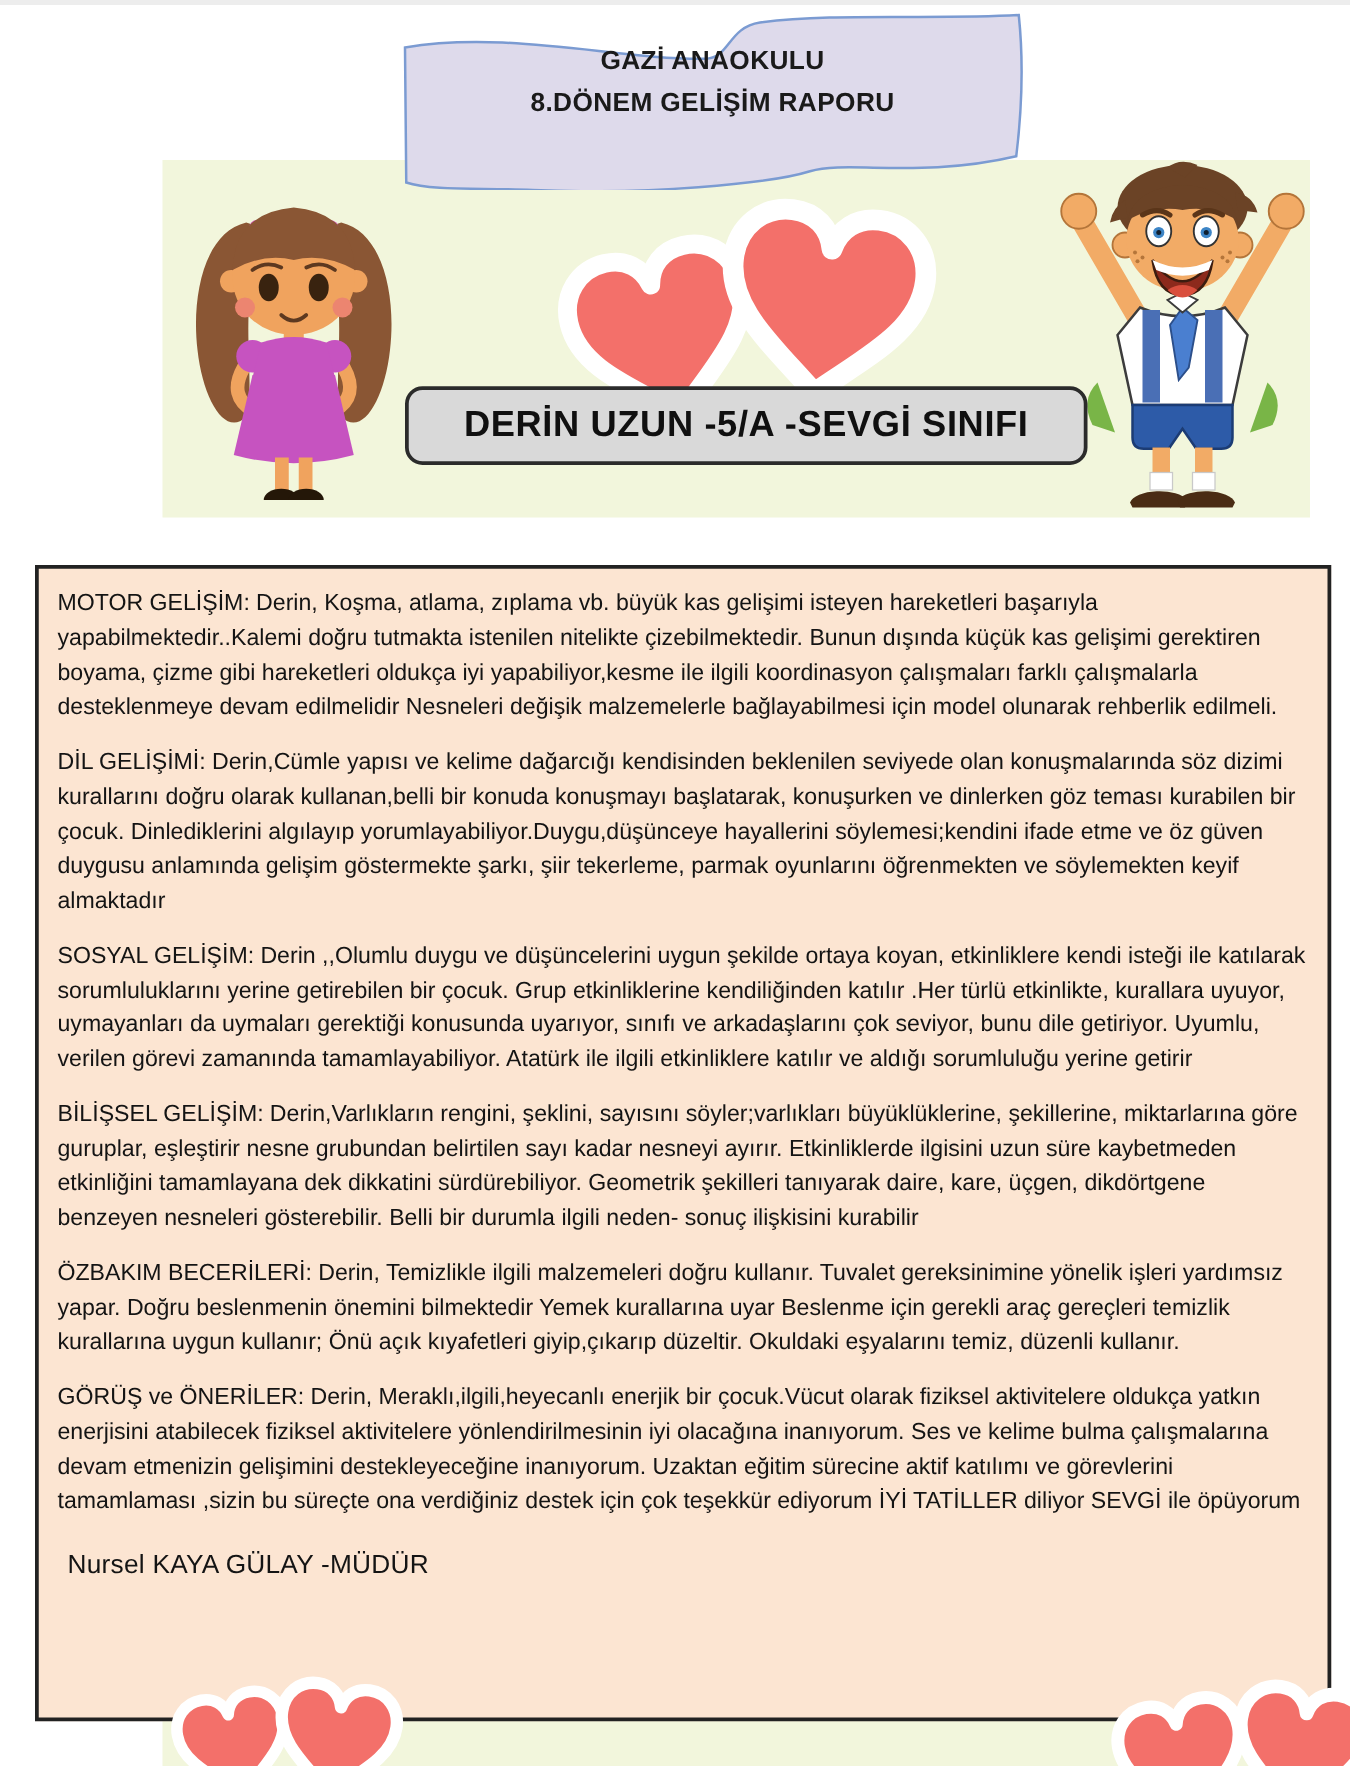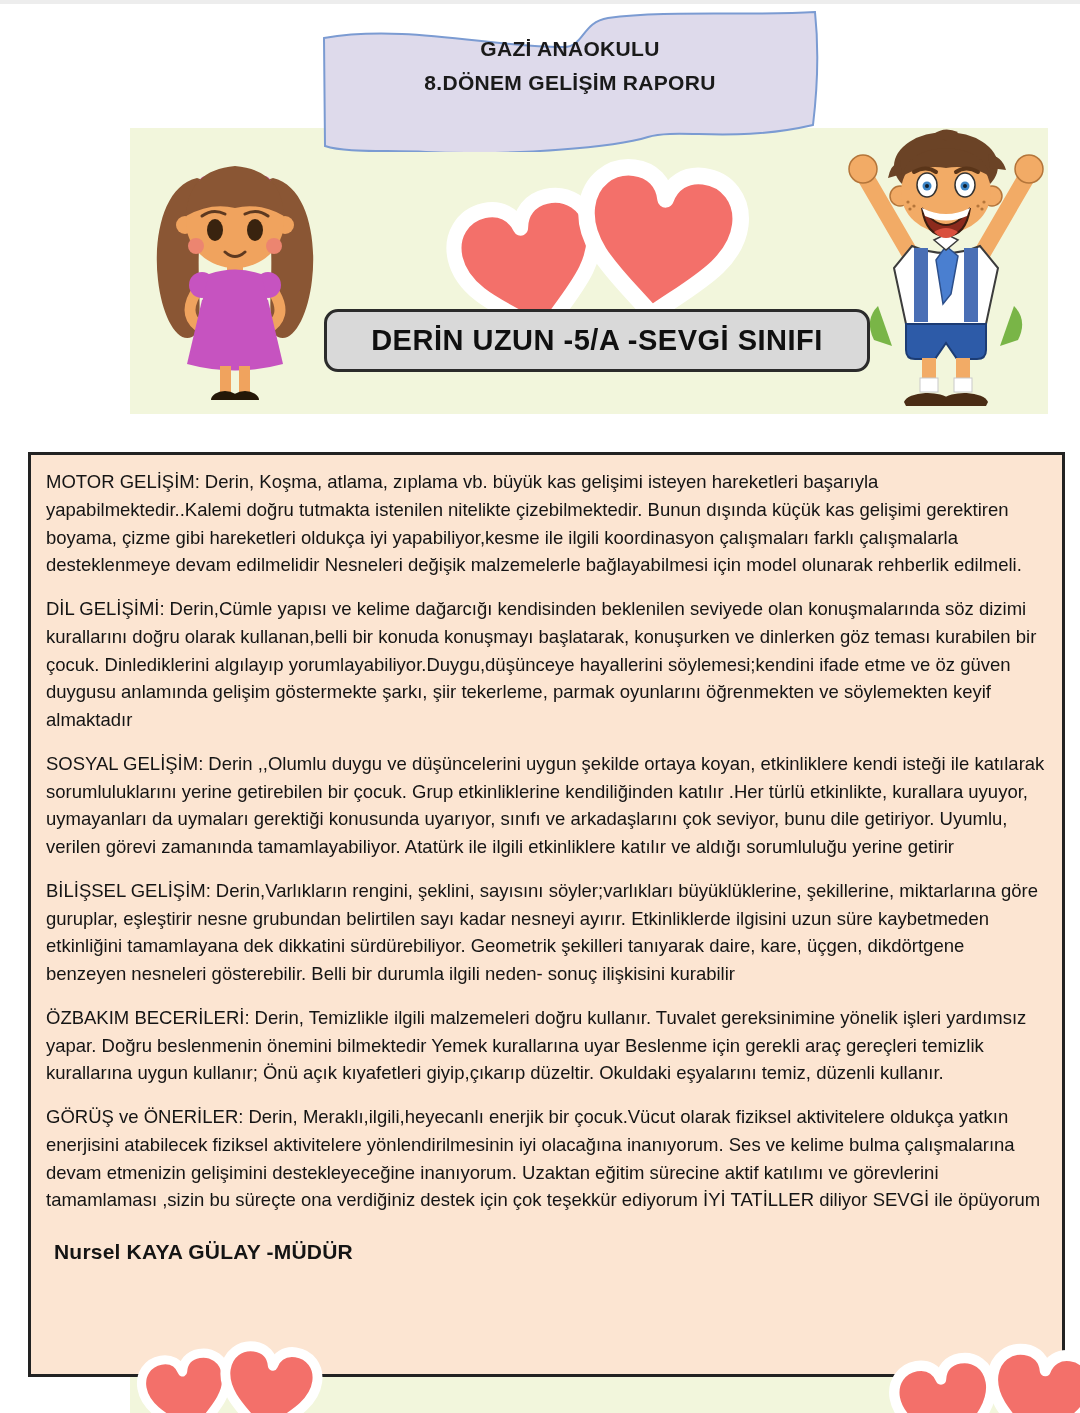--- a/index.html
+++ b/index.html
@@ -44,21 +44,21 @@
 
   .report-panel{
     position:absolute;left:28px;top:432px;width:1037px;height:925px;z-index:6;
     background:var(--panel-fill);border:3px solid var(--panel-border);
     padding:13px 15px 8px 15px;
     margin-top:20px;
   }
   .sec{font-size:18.5px;line-height:1.5;margin-bottom:16px;color:var(--text);}
   .sec-title{margin-right:5px;}
   .signatures{display:flex;justify-content:space-between;margin-top:26px;padding:0 8px;
-    font-size:21px;font-weight:700;letter-spacing:.2px;}
+    font-size:21px;font-weight:400;letter-spacing:.2px;}
 
   .hearts-bottom-left{position:absolute;left:136px;top:1341px;width:200px;height:80px;z-index:7;}
   .hearts-bottom-right{position:absolute;left:888px;top:1343px;width:200px;height:90px;z-index:7;}
 </style>
 </head>
 <body>
 
 <div class="page">
   <div class="top-divider"></div>
   <div class="header-band"></div>

